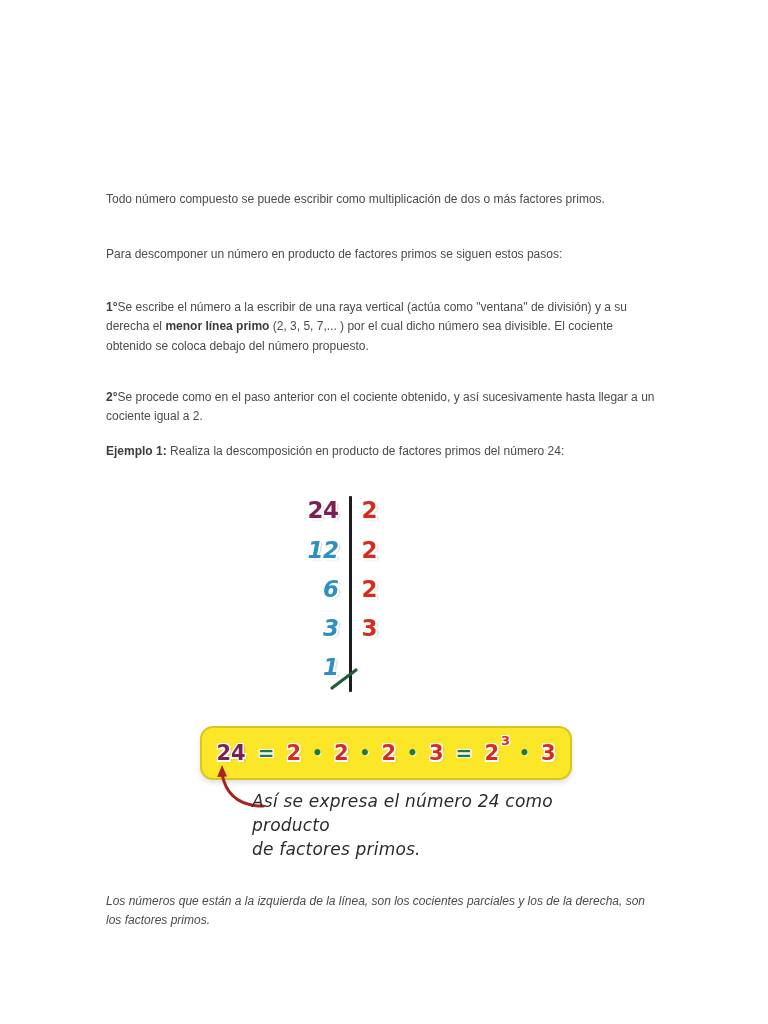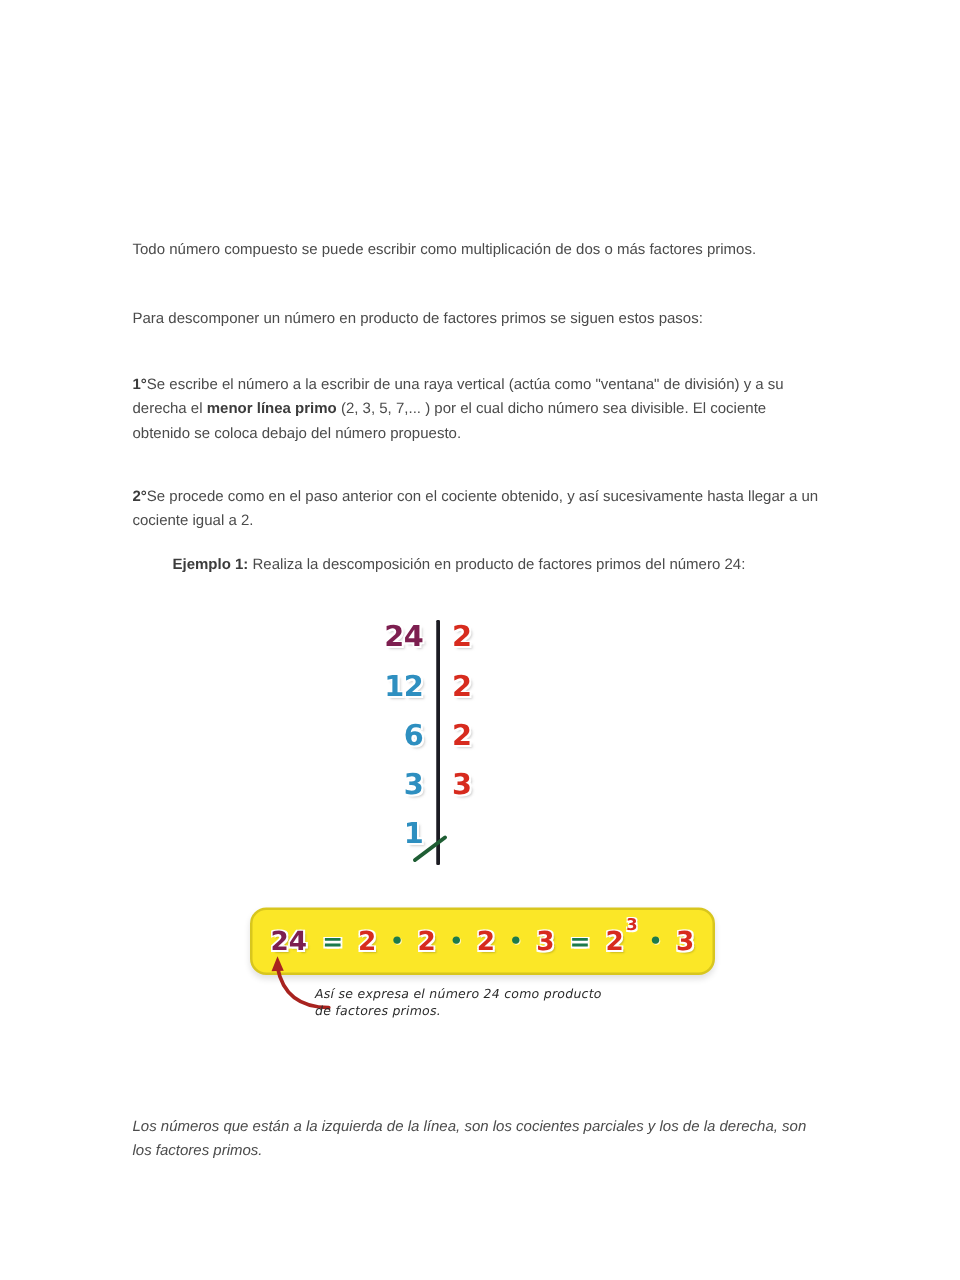--- a/index.html
+++ b/index.html
@@ -48,21 +48,21 @@
     color: #4b4b4b;
     text-align: left;
   }
   .para b, .para strong { color: #3c3c3c; font-weight: bold; }
   .deg { font-weight: bold; }
 
   #p-intro    { top: 178px; }
   #p-steps    { top: 233px; }
   #p-step1    { top: 286px; }
   #p-step2    { top: 376px; }
-  #p-ejemplo  { top: 430px; margin-left: 32px; }
+  #p-ejemplo  { top: 430px; }
   #p-final    { top: 880px; font-style: italic; }
 
   
   .ladder {
     position: absolute;
     left: 270px;
     top: 490px;
     width: 160px;
     height: 206px;
   }
@@ -111,20 +111,21 @@
       1.6px 1.6px 0 #ffffff, -1.3px -1.3px 0 #ffffff,
       1.6px -1.3px 0 #ffffff, -1.3px 1.6px 0 #ffffff,
       2.4px 2.4px 2px rgba(150,150,150,0.45);
   }
   .q-blue {
     color: #2e8fc0;
     text-shadow:
       1.6px 1.6px 0 #ffffff, -1.3px -1.3px 0 #ffffff,
       1.6px -1.3px 0 #ffffff, -1.3px 1.6px 0 #ffffff,
       2.4px 2.4px 2px rgba(150,150,150,0.45);
+    font-style: italic;
   }
   .slash {
     position: absolute;
     left: 60px;
     top: 178px;
     width: 28px;
     height: 22px;
     overflow: visible;
   }
 
@@ -193,21 +194,21 @@
   .tok.pow { margin-right: 15px; }
 
   
   .caption {
     position: absolute;
     left: 252px;
     top: 789px;
     width: 330px;
     font-family: "DejaVu Sans", sans-serif;
     font-style: italic;
-    font-size: 10px;
+    font-size: 17px;
     line-height: 1.42;
     color: #2b2b2b;
     letter-spacing: 0.2px;
   }
   .arrow-svg {
     position: absolute;
     left: 205px;
     top: 764px;
     width: 62px;
     height: 48px;

